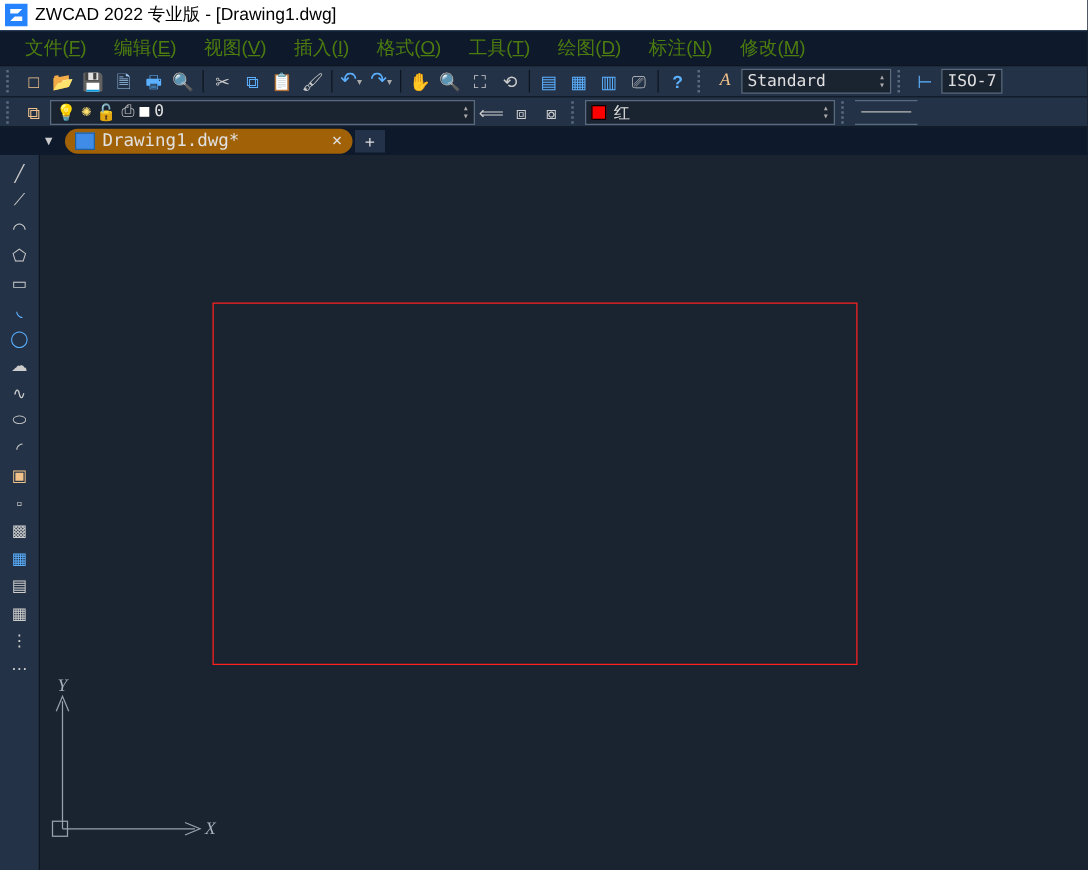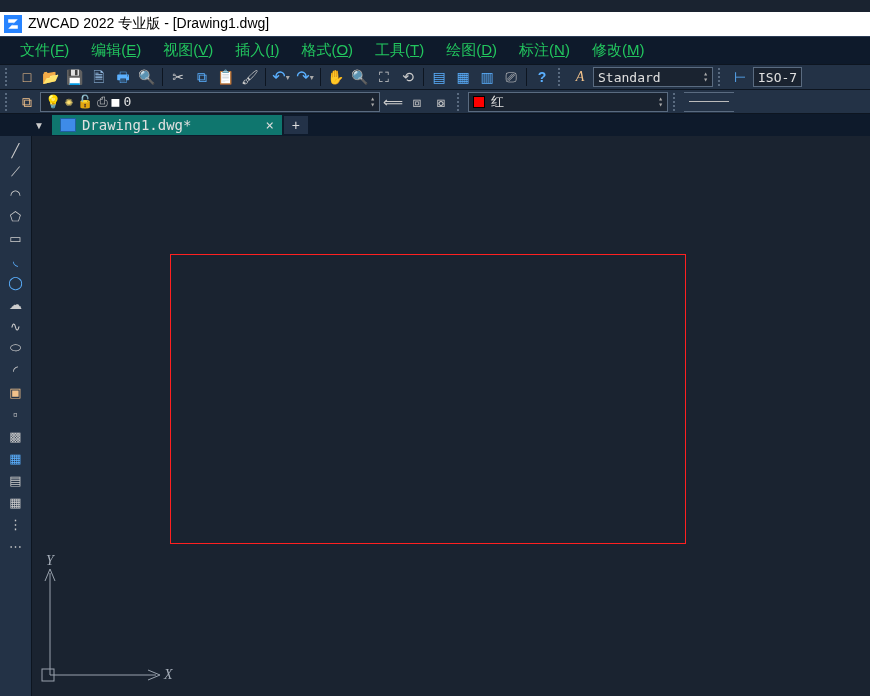--- a/index.html
+++ b/index.html
@@ -12,41 +12,40 @@
     overflow: hidden;
     user-select: none;
   }
   
   .titlebar {
     height: 24px;
     background: #ffffff;
     color: #000;
     display: flex; align-items: center;
     padding-left: 4px;
-    margin-top: 12px;
   }
   .app-icon {
     width: 18px; height: 18px;
     background: #2683ff;
     display: flex; align-items: center; justify-content: center;
     margin-right: 6px;
   }
   .app-icon svg { width: 12px; height: 12px; }
   .titlebar .title { font-size: 14px; }
 
   
   .menubar {
     height: 28px;
     background: #0e1a2b;
     display: flex; align-items: center;
     padding-left: 10px; gap: 2px;
     border-top: 1px solid #2b3c55;
   }
   .menu-item {
-    color: #22c55e;
+    color: #4d7c0f;
     padding: 3px 10px;
     font-size: 15px;
     cursor: pointer;
   }
   .menu-item u { text-decoration: underline; }
 
   
   .toolbar {
     height: 26px;
     background: #233246;
@@ -118,24 +117,25 @@
   
   .tabstrip {
     height: 22px;
     background: #0e1a2b;
     display:flex; align-items:center;
     padding-left: 34px;
     gap: 2px;
   }
   .doc-tab {
     display:flex; align-items:center;
-    background:#0f766e; height:20px;
+    background:#a16207; height:20px;
     padding:0 8px; gap:6px;
     font-family: monospace; font-size:14px;
     min-width: 230px;
+    border-radius: 10px;
   }
   .doc-tab .dwg-icon {
     width:16px; height:14px; background:#3e8be8;
     border:1px solid #2060a0;
   }
   .doc-tab .close-x { margin-left:auto; cursor:pointer; font-size:14px; color:#ddd;}
   .new-tab {
     width:24px; height:18px; background:#233248;
     display:flex; justify-content:center; align-items:center;
     color:#ddd; font-size:14px; cursor:pointer;

